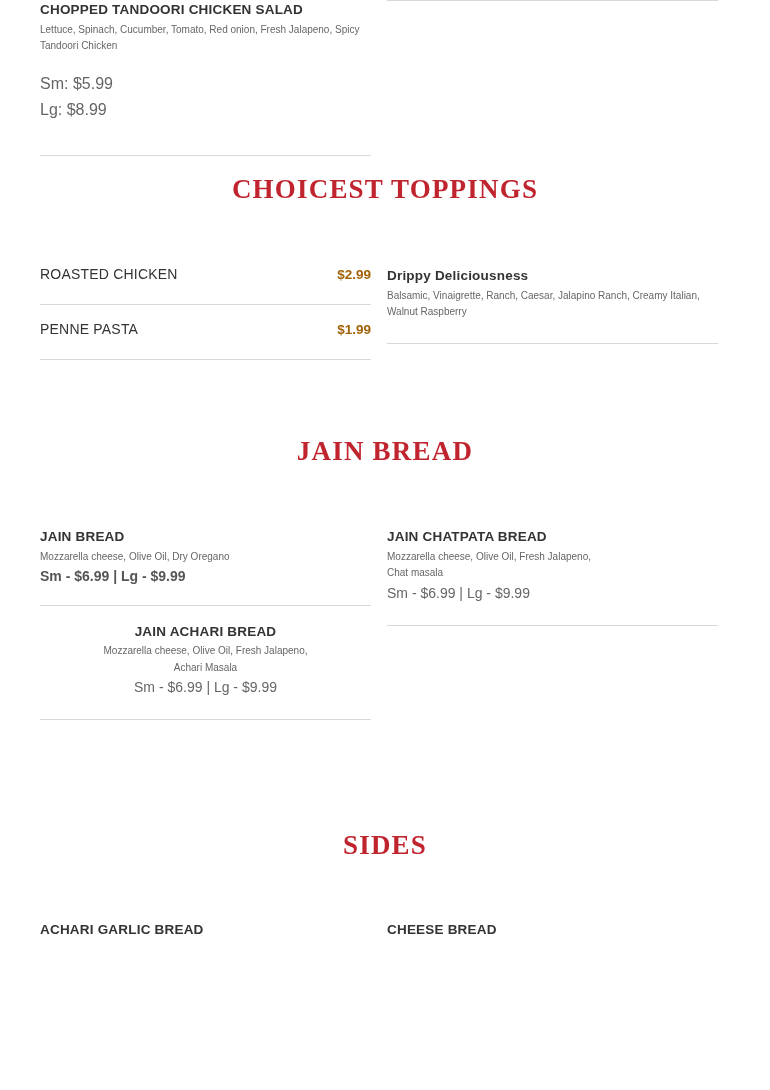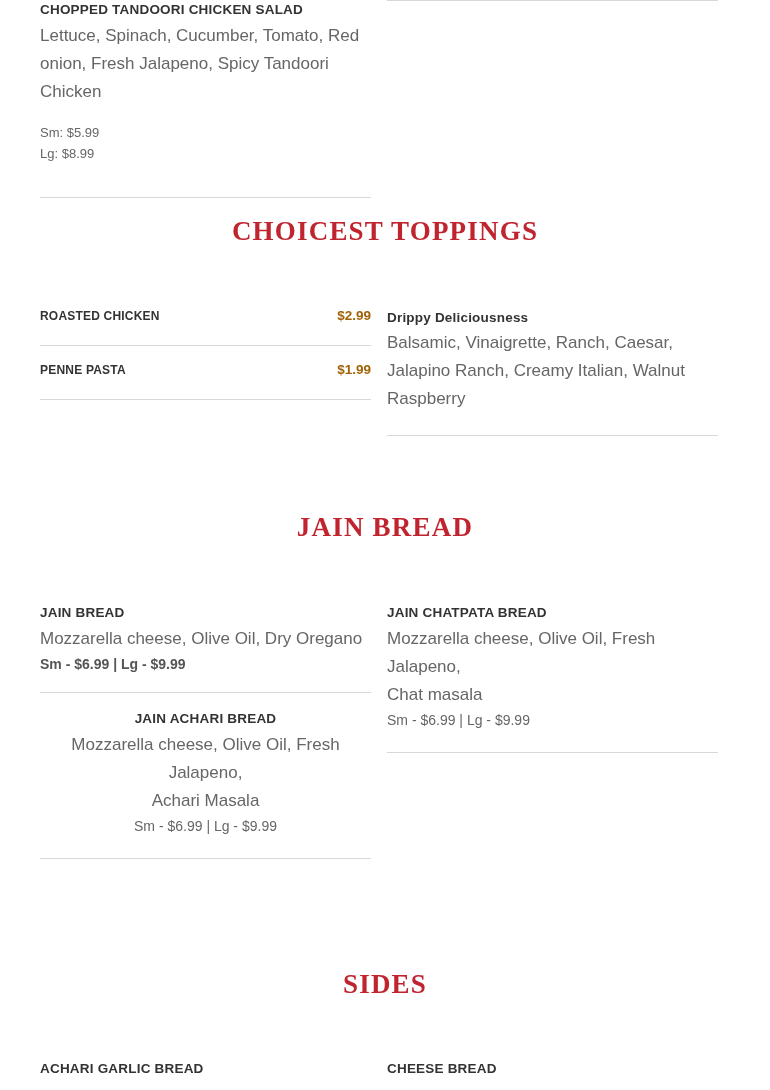--- a/index.html
+++ b/index.html
@@ -43,49 +43,49 @@
     font-weight: bold;
     color: #333333;
     letter-spacing: 0.2px;
     line-height: 1.45;
     text-transform: none;
   }
   .item-title.caps {
     text-transform: uppercase;
   }
   .item-desc {
-    font-size: 17px;
+    font-size: 10px;
     color: #666666;
     line-height: 1.65;
     margin-top: 2px;
   }
   .item-price-lines {
-    font-size: 13px;
+    font-size: 16px;
     color: #666666;
     line-height: 1.65;
     margin-top: 16px;
   }
   .item-price-inline {
     font-size: 14px;
     color: #555555;
     line-height: 1.65;
     font-weight: bold;
   }
   .item-price-inline.light {
     font-weight: normal;
     color: #666666;
   }
   .priced-row {
     display: flex;
     justify-content: space-between;
     align-items: baseline;
   }
   .priced-row .name {
-    font-size: 12px;
-    font-weight: bold;
+    font-size: 14px;
+    font-weight: normal;
     color: #333333;
     text-transform: uppercase;
     letter-spacing: 0.2px;
   }
   .priced-row .price {
     font-size: 13.5px;
     font-weight: bold;
     color: #a16207;
   }
   .section-heading {

